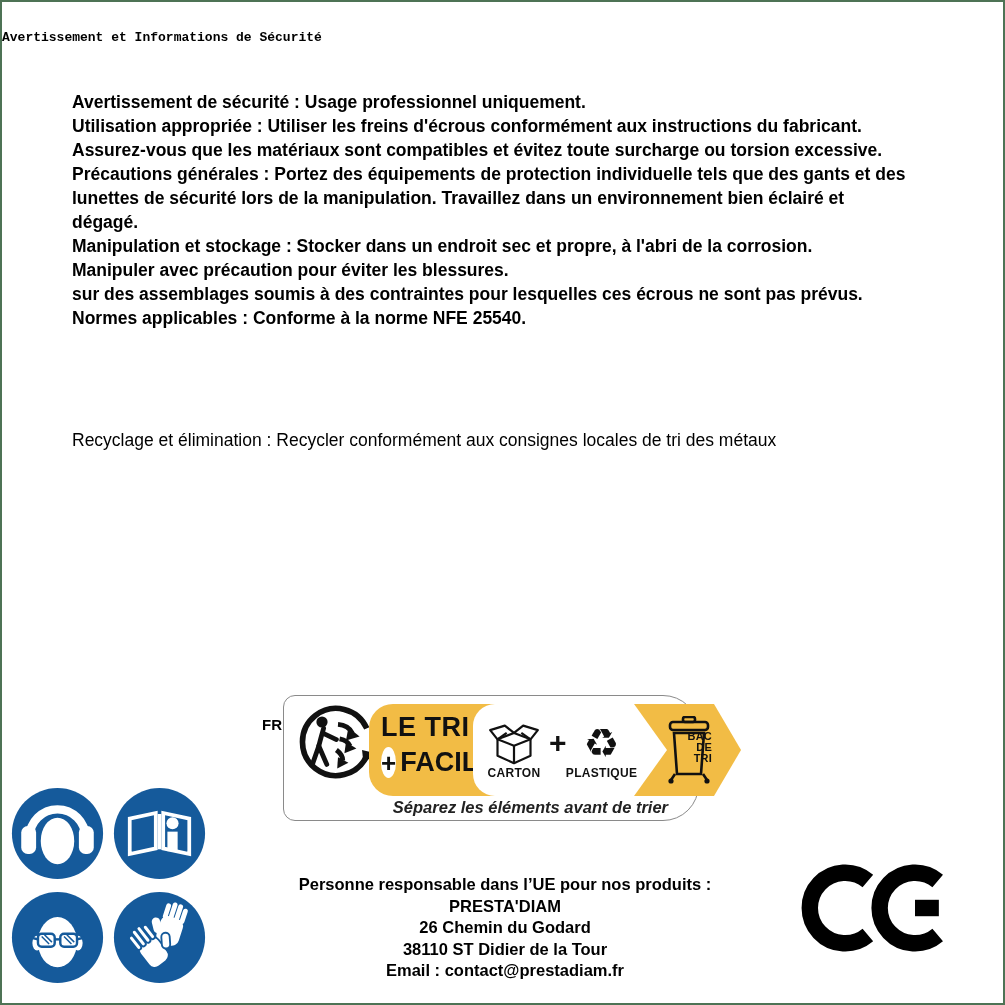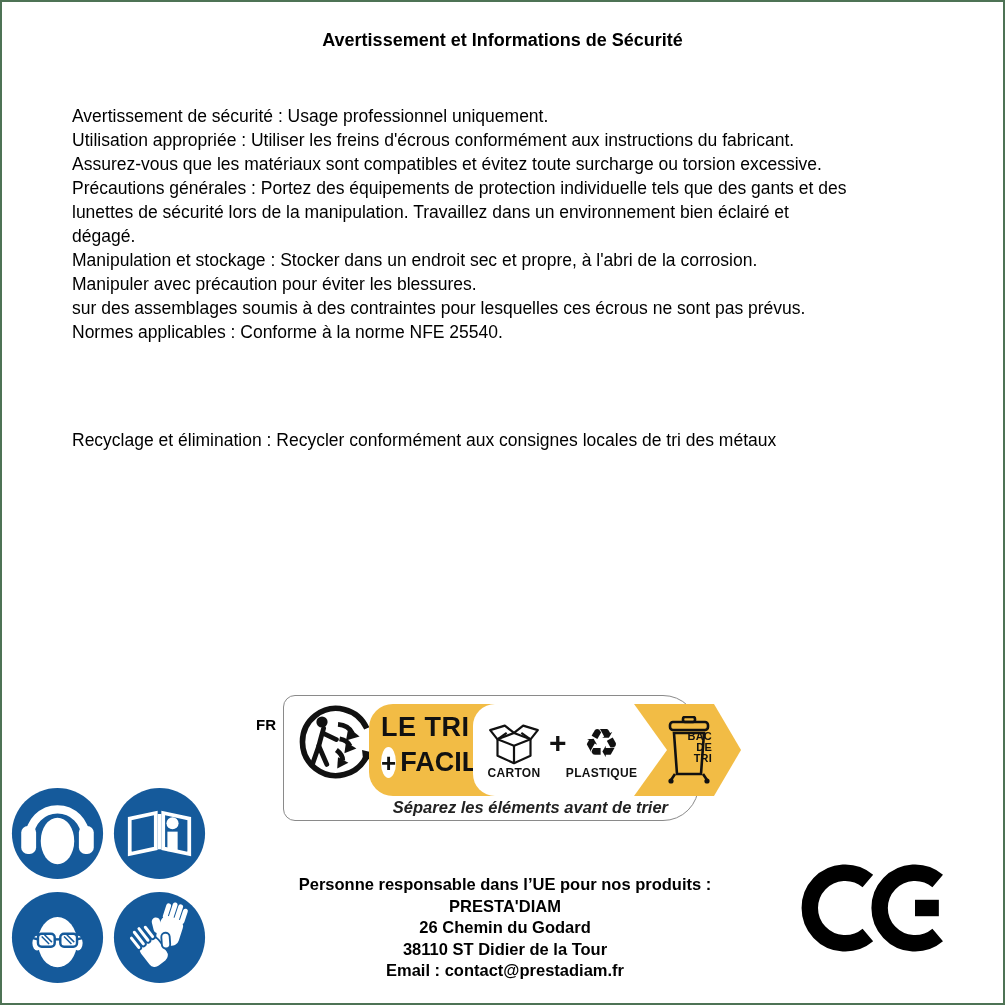--- a/index.html
+++ b/index.html
@@ -7,32 +7,32 @@
     position:relative;
     width:1001px;height:1001px;
     border:2px solid #4e7355;
     background:#fff;
     font-family:"Liberation Sans", sans-serif;
     color:#000;
     overflow:hidden;
   }
   .title{
     position:absolute;top:28px;left:0;width:100%;
-    text-align:center;font-size:18px;font-weight:bold;
+    font-size:13px;font-weight:bold;font-family:Liberation Mono, monospace;
   }
   .bodyblock{
-    position:absolute;left:70px;top:102px;width:910px;
-    font-size:17.5px;line-height:24px;
+    position:absolute;left:70px;top:88px;width:910px;
+    font-size:17.5px;line-height:24px;font-weight:bold;
   }
   .recyclingblock{
     position:absolute;left:70px;top:426px;width:910px;
     font-size:17.5px;line-height:24px;
   }
   
-  .fr-label{position:absolute;left:254px;top:714px;font-size:15px;font-weight:bold;}
+  .fr-label{position:absolute;left:260px;top:714px;font-size:15px;font-weight:bold;}
   .tri-box{
     position:absolute;left:265px;top:693px;width:416px;height:126px;
     background:#fff;border:1px solid #8a8a8a;border-radius:12px 36px 36px 12px;
     box-sizing:border-box;
     margin-left:16px;
   }
   .triman{position:absolute;left:14px;top:6px;width:80px;height:80px;}
   .tri-band{
     position:absolute;left:85px;top:8px;width:345px;height:92px;
     background:#f2bc45;border-radius:24px 0 0 24px;

